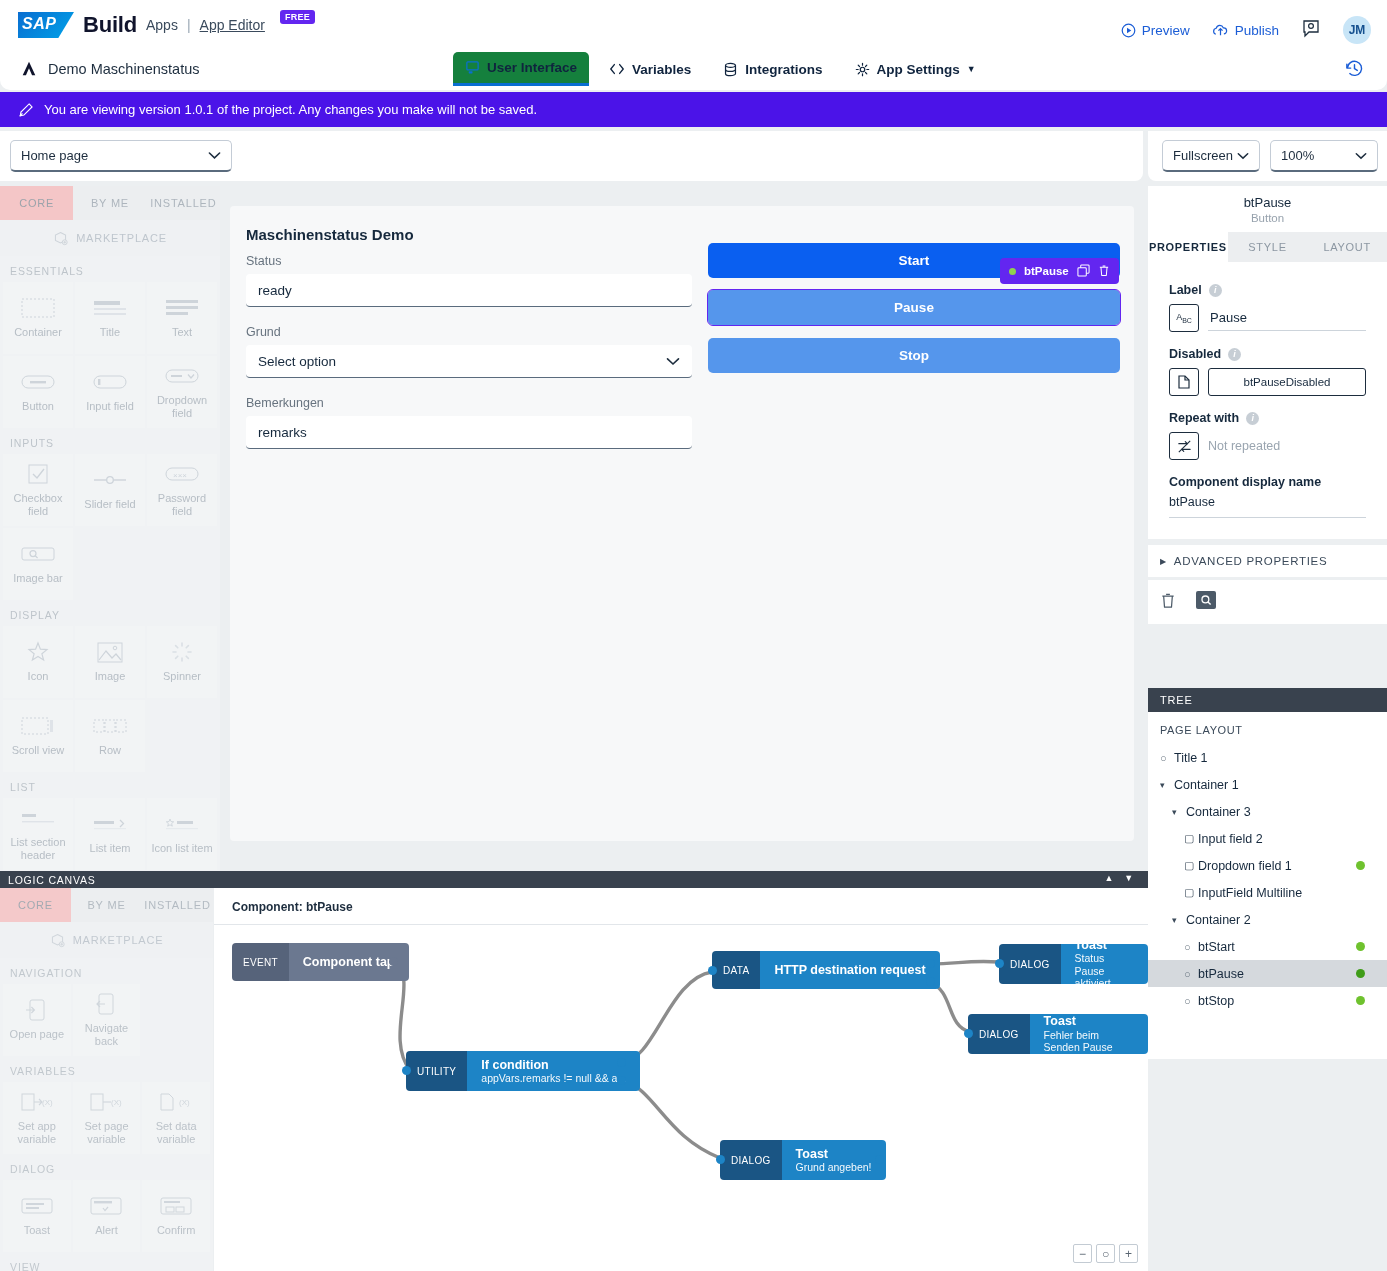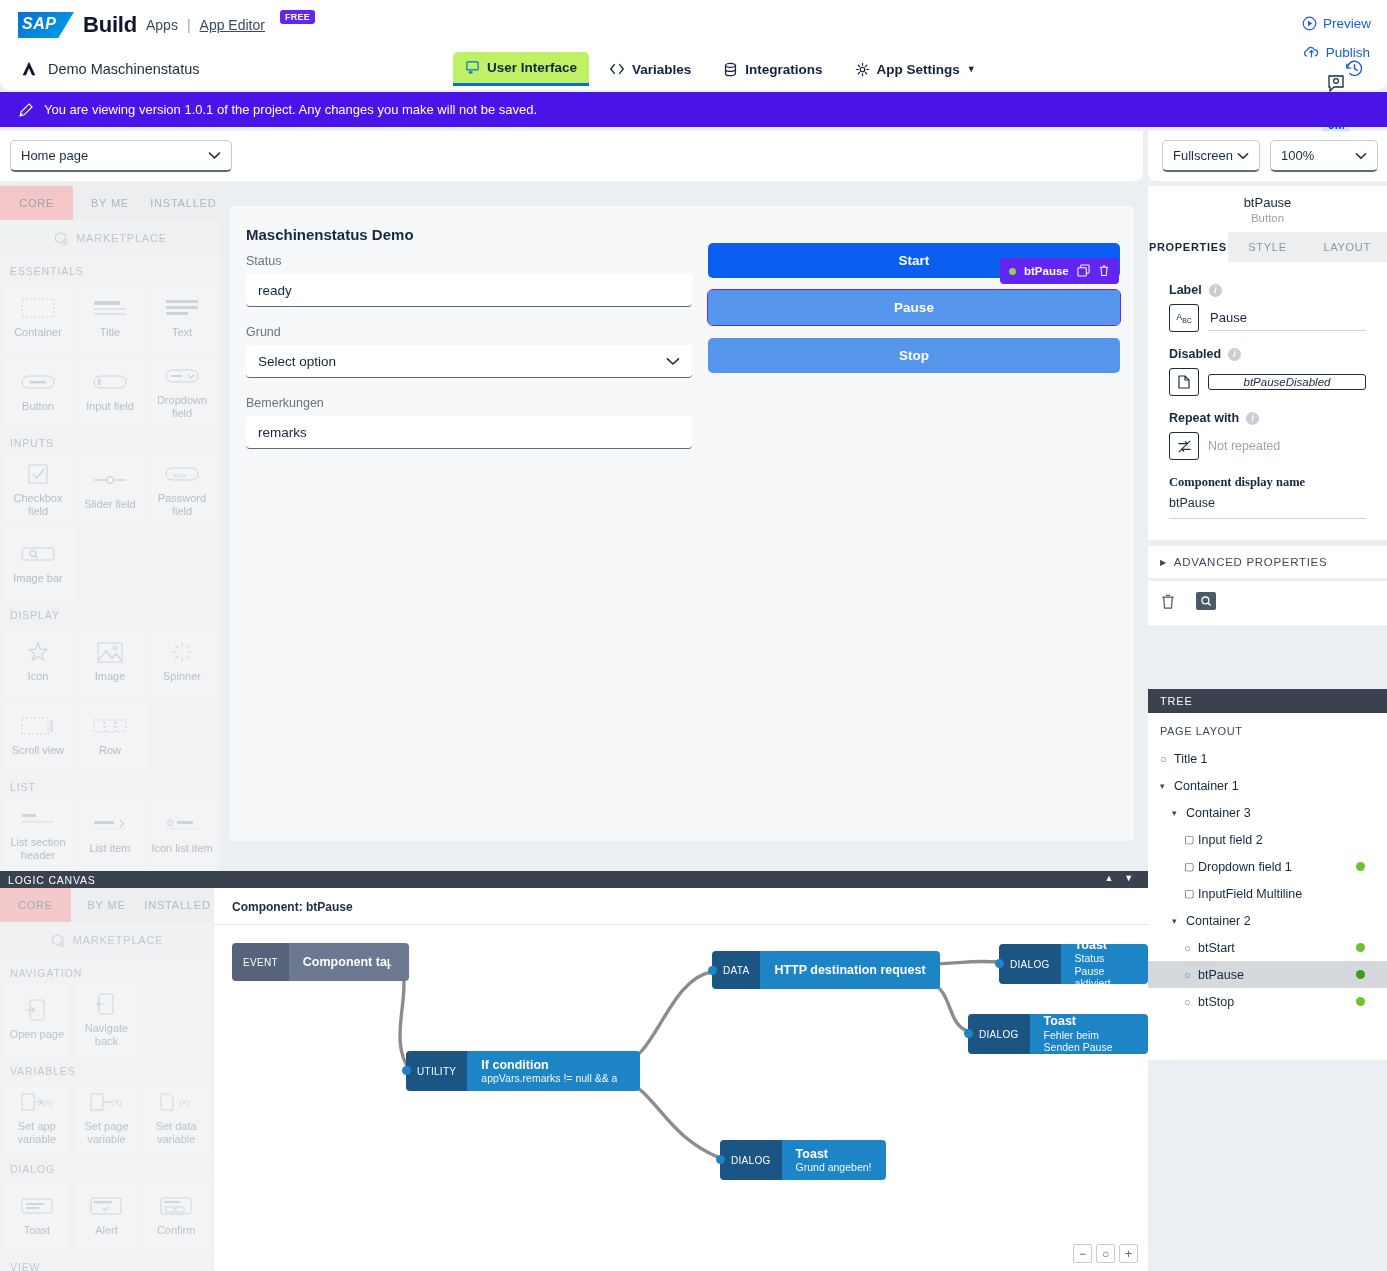--- a/index.html
+++ b/index.html
@@ -34,37 +34,37 @@
   .build-word { font-size:22px; font-weight:bold; color:#10142c; letter-spacing:-0.2px; }
   .apps-word { font-size:14px; color:#3a4a5c; }
   .sep-pipe { font-size:14px; color:#9aa7b4; }
   .appeditor-word { font-size:14px; color:#3a4a5c;text-decoration:underline; }
   .free-badge {
     background:#6326f0; color:#fff; font-size:9px; font-weight:bold;
     padding:2px 5px; border-radius:3px; margin-left:6px; letter-spacing:.3px;
     position:relative; top:-8px;
   }
 
-  .hdr-actions { position:absolute; right:16px; top:16px; display:flex; align-items:center; gap:14px;flex-direction:column; }
+  .hdr-actions { position:absolute; right:16px; top:16px; display:flex; align-items:center; gap:22px; }
   .hdr-act { display:flex; align-items:center; gap:6px; color:#1b5dd6; font-size:13.5px; cursor:pointer; }
   .avatar {
     width:28px; height:28px; border-radius:50%; background:#c8e5f7; color:#15508f;
     font-size:12px; font-weight:bold; display:flex; align-items:center; justify-content:center;
   }
 
   .projrow { position:absolute; left:0; top:52px; width:1387px; height:38px; }
   .proj-title { position:absolute; left:20px; top:8px; display:flex; align-items:center; gap:10px; font-size:14.5px; color:#1d2d3e; }
   .proj-icon { width:18px; height:18px; }
 
   .navtabs { position:absolute; left:453px; top:0px; display:flex; align-items:center; gap:8px; }
   .navtab {
     display:flex; align-items:center; gap:7px; font-size:13.5px; font-weight:bold;
     color:#10243e; padding:8px 12px; border-radius:5px 5px 0 0; cursor:pointer; white-space:nowrap;
   }
-  .navtab.active { background:#bef264; border-bottom:3px solid #0a6ed1; color:#10243e; }
+  .navtab.active { background:#15803d; border-bottom:3px solid #0a6ed1; color:#10243e; }
   .hist-icon { position:absolute; right:22px; top:6px; cursor:pointer; }
 
   
   .banner {
     position:absolute; left:0; top:92px; width:1387px; height:35px;
     background:#4b13e8; color:#fff; display:flex; align-items:center; gap:10px;
     padding-left:18px; font-size:13px;
   }
 
   
@@ -141,23 +141,23 @@
   .rp-head .t { font-size:11.5px; color:#97a2ad; margin-top:2px; }
   .rp-tabs { display:flex; background:#eceef0; }
   .rp-tab { flex:1; text-align:center; padding:9px 0; font-size:11px; letter-spacing:.7px; color:#8c97a2; cursor:pointer; }
   .rp-tab.active { background:#fff; color:#16293d; font-weight:bold; }
   .rp-body { background:#fff; padding:21px; }
   .rp-grp-label { font-size:12.5px; font-weight:bold; color:#16293d; display:flex; align-items:center; gap:7px; margin-bottom:7px; }
   .info-i { width:13px; height:13px; border-radius:50%; background:#c7ced5; color:#fff; font-size:9px; display:flex; align-items:center; justify-content:center; font-style:italic; font-weight:bold; }
   .bind-icon { width:30px; height:28px; border:1.4px solid #1d2d3e; border-radius:3px; display:flex; align-items:center; justify-content:center; font-size:9px; color:#1d2d3e; }
   .rp-row { display:flex; align-items:center; gap:9px; margin-bottom:15px; }
   .rp-underline-inp { flex:1; border-bottom:1px solid #cdd4db; font-size:13px; color:#16293d; padding:5px 2px; }
-  .rp-formula-box { flex:1; border:1.4px solid #1d2d3e; border-radius:3px; height:16px; display:flex; align-items:center; justify-content:center; font-size:11.5px; color:#16293d;font-style:italic; }
+  .rp-formula-box { flex:1; border:1.4px solid #1d2d3e; border-radius:3px; height:28px; display:flex; align-items:center; justify-content:center; font-size:11.5px; color:#16293d; }
   .rp-muted { flex:1; font-size:12.5px; color:#9aa5b0; }
-  .rp-dispname { font-size:12.5px; font-weight:bold; color:#16293d; margin-bottom:6px;font-family:Liberation Serif, serif; }
+  .rp-dispname { font-size:12.5px; font-weight:bold; color:#16293d; margin-bottom:6px; }
   .rp-dispval { font-size:12.5px; color:#16293d; border-bottom:1px solid #cdd4db; padding-bottom:8px; }
   .rp-adv { background:#fff; margin-top:6px; padding:10px 12px; font-size:11.5px; letter-spacing:.7px; color:#3b4a5a; display:flex; align-items:center; gap:7px; cursor:pointer; }
   .rp-icons { background:#fff; margin-top:3px; padding:11px 12px; display:flex; gap:20px; align-items:center; }
 
   
   .tree-head { background:#39424e; color:#fff; font-size:11px; letter-spacing:.8px; padding:6px 12px; }
   .tree-body { background:#fff; padding:8px 0 10px; height:347px; }
   .tree-section { font-size:11px; letter-spacing:.6px; color:#3b4a5a; padding:4px 12px 8px; }
   .tree-row { display:flex; align-items:center; height:27px; padding-left:12px; font-size:12.5px; color:#16293d; cursor:pointer; position:relative; }
   .tree-row.sel { background:#d5d9dd; }

